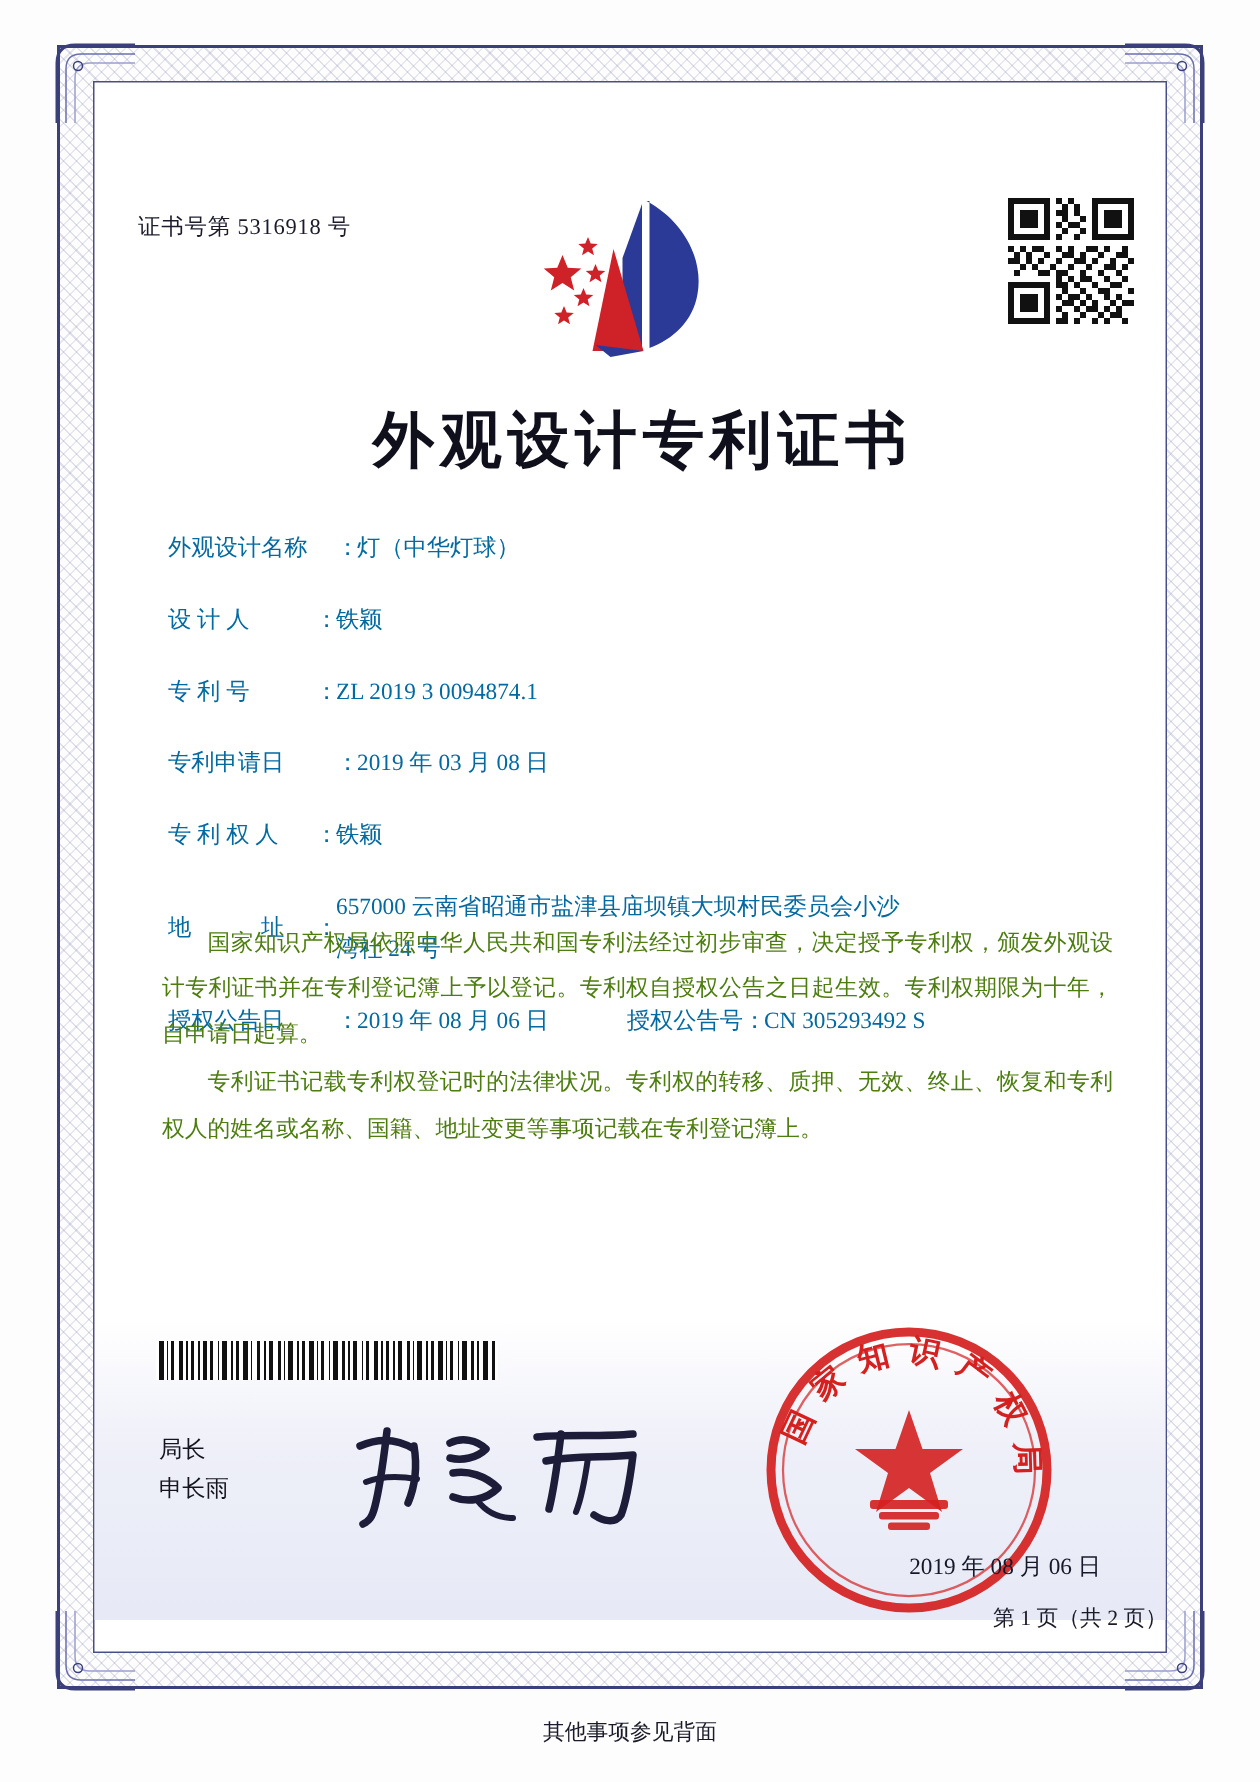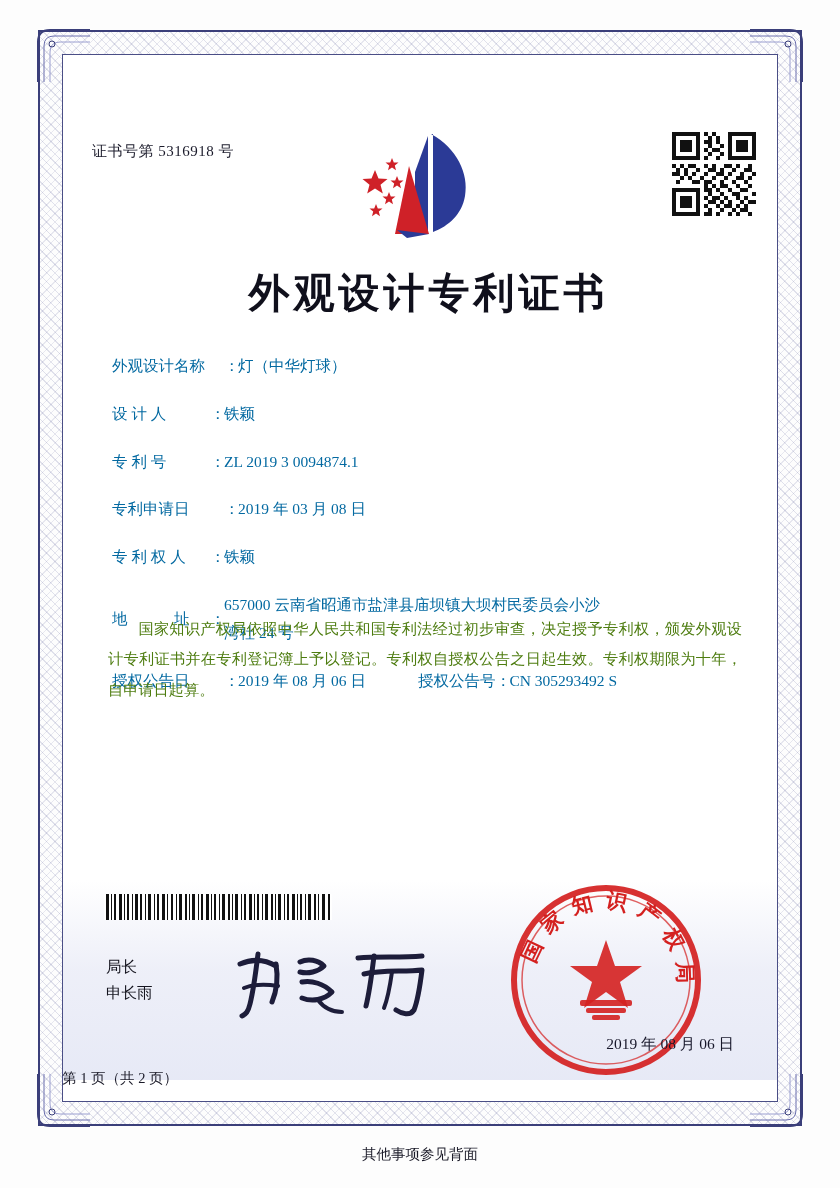--- a/index.html
+++ b/index.html
@@ -213,21 +213,21 @@
     right: 44px;
     top: 980px;
     font-size: 15.5px;
     color: #17172a;
   }
 
   .page-num {
     position: absolute;
     left: 0; right: 0;
     bottom: 14px;
-    text-align: left;
+    text-align: right;
     font-size: 14.5px;
     color: #1a1a28;
     margin-top: 24px;
   }
 
   .footer-note {
     position: absolute;
     left: 0; right: 0;
     bottom: 24px;
     text-align: center;
@@ -464,20 +464,21 @@
           <span class="lbl2">授权公告号</span>
           <span class="colon">：</span>
           <span>CN 305293492 S</span>
         </span>
       </div>
 
     </div>
 
     <div class="paragraphs">
       <p>国家知识产权局依照中华人民共和国专利法经过初步审查，决定授予专利权，颁发外观设计专利证书并在专利登记簿上予以登记。专利权自授权公告之日起生效。专利权期限为十年，自申请日起算。</p>
+      <p>专利证书记载专利权登记时的法律状况。专利权的转移、质押、无效、终止、恢复和专利权人的姓名或名称、国籍、地址变更等事项记载在专利登记簿上。</p>
     </div>
 
     <div class="barcode">
       <svg width="228" height="26" viewBox="0 0 228 26" shape-rendering="crispEdges">
         <rect width="228" height="26" fill="#ffffff"></rect>
         <g fill="#111111">
           <rect x="2" y="0" width="3" height="26"></rect>
             <rect x="7" y="0" width="1" height="26"></rect>
           <rect x="10" y="0" width="2" height="26"></rect>
             <rect x="15" y="0" width="3" height="26"></rect>

